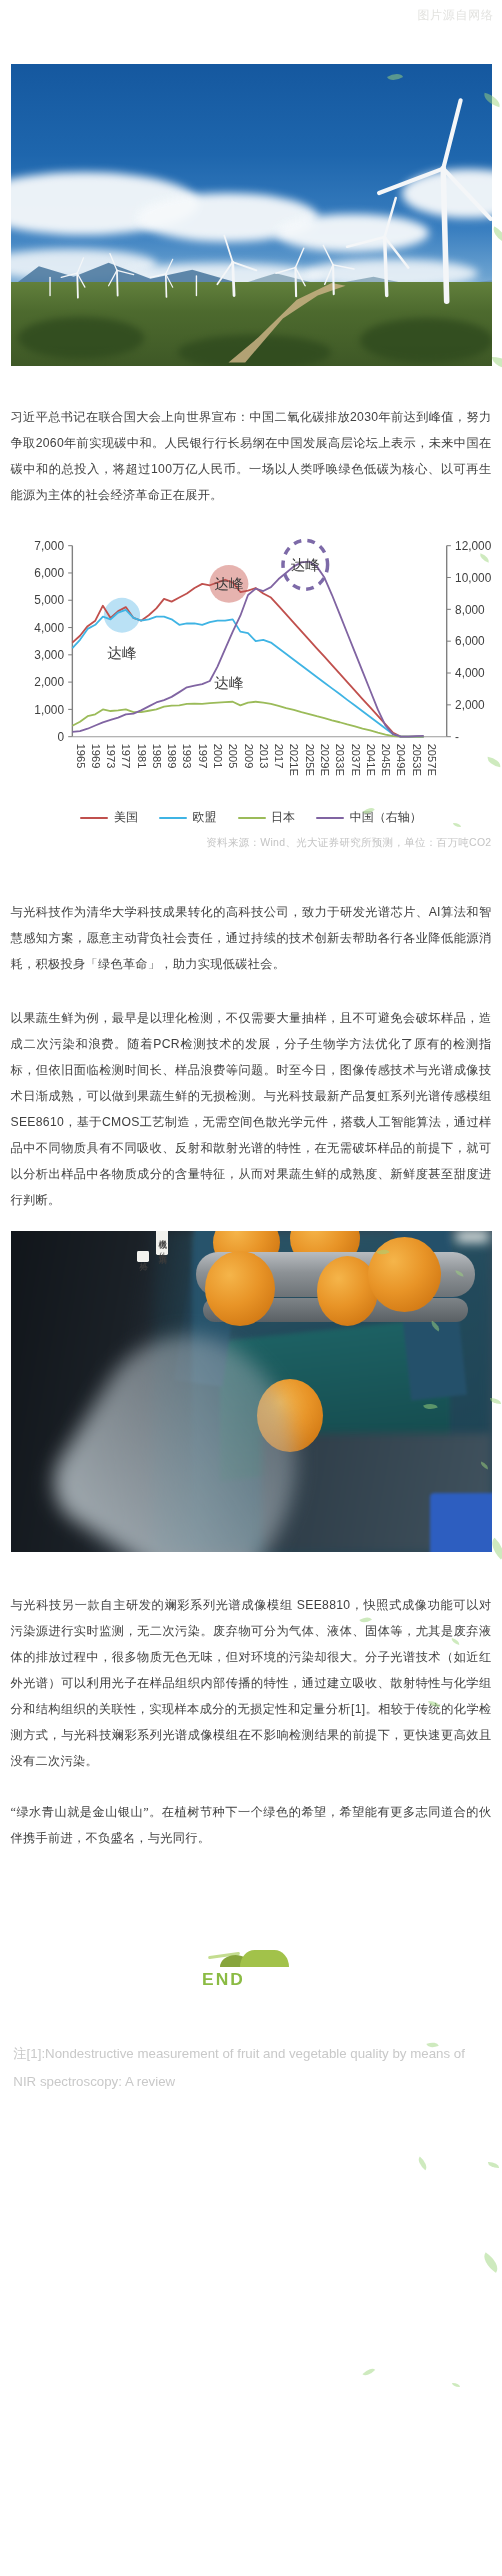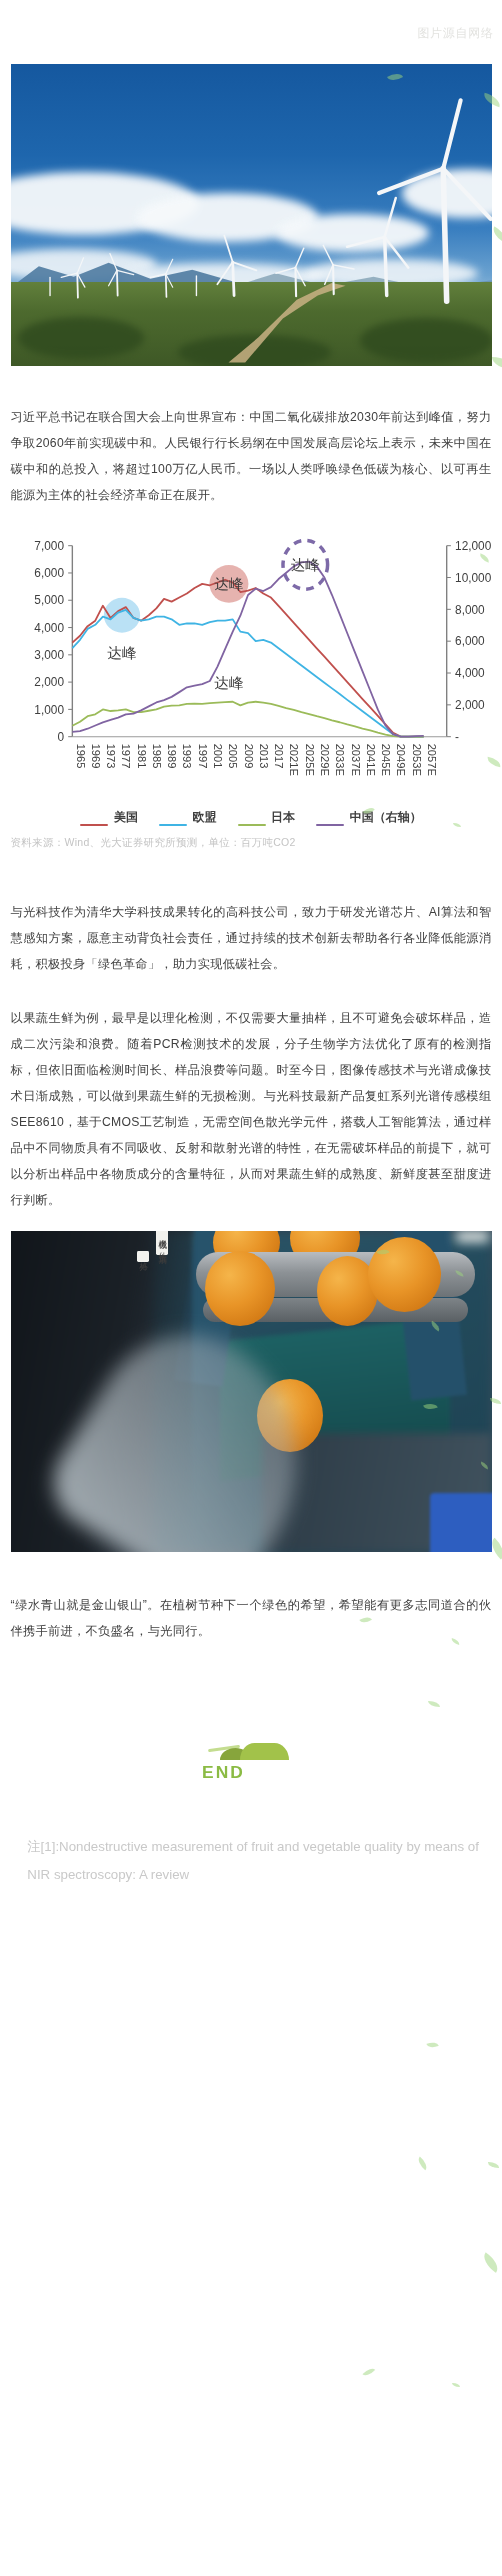--- a/index.html
+++ b/index.html
@@ -3,59 +3,59 @@
 <meta charset="utf-8">
 <style>
   html,body{margin:0;padding:0;}
   body{
     width:502px;height:2576px;position:relative;overflow:hidden;
     background:#ffffff;
     font-family:"Liberation Sans","DejaVu Sans",sans-serif;
   }
   #article{padding:64px 10.5px 0;position:relative;}
   .watermark{
-    position:absolute;top:25px;right:8.4px;
+    position:absolute;top:7px;right:8.4px;
     color:#e3e3e0;font-size:12px;letter-spacing:0.7px;
   }
   p.body-text{
     margin:0 0 22px;font-size:12.2px;line-height:26px;color:#3f3f3f;
     text-align:justify;letter-spacing:0.3px;word-break:break-all;
   }
   
   .photo{position:relative;width:481px;overflow:hidden;}
   #photo1{height:302px;margin:0 auto 38px;}
   #photo1 .sky{position:absolute;inset:0;background:linear-gradient(#15589f 0%,#1e66ad 30%,#3a7fc0 55%,#6ba2d0 70%,#9dc0de 78%,#b9d2e6 82%);}
   .cloud{position:absolute;background:#f6f9fb;border-radius:50%;filter:blur(4.2px);opacity:.95;}
   #photo1 .mount{position:absolute;left:0;top:0;width:100%;height:100%;}
   #photo1 .hill{position:absolute;left:0;bottom:0;width:100%;height:84px;
     background:linear-gradient(#62803c 0%,#4d6a2e 35%,#3e5826 100%);}
   .treeblob{position:absolute;background:#2f4a1e;border-radius:50%;filter:blur(3.5px);opacity:.8;}
   #photo1 svg.turbines{position:absolute;left:0;top:0;}
   
   #chart-wrap{margin:0 auto 49px;width:481px;}
   #chart-legend{display:flex;justify-content:center;align-items:center;gap:21px;margin-top:1.4px;}
-  .legend-item{display:flex;align-items:flex-end;gap:5.6px;font-size:12px;color:#3f3f3f;font-weight:bold;}
+  .legend-item{display:flex;align-items:center;gap:5.6px;font-size:12px;color:#3f3f3f;}
   .legend-swatch{width:28px;height:2.1px;border-radius:1.4px;display:inline-block;}
-  #chart-source{margin-top:9.8px;text-align:left;color:#c4c4c4;font-size:10.5px;letter-spacing:0.3px;}
+  #chart-source{margin-top:9.8px;text-align:right;color:#c4c4c4;font-size:10.5px;letter-spacing:0.3px;}
   
   #photo2{height:321px;margin:0 auto 40px;background:linear-gradient(115deg,#262d36 0%,#32404d 45%,#3c4f5e 100%);}
   .machblur{position:absolute;filter:blur(5.6px);}
   .orange{position:absolute;border-radius:50%;
     background:radial-gradient(circle at 35% 32%,#f5b54a 0%,#e89427 45%,#cf7612 85%);}
   .vlabel{position:absolute;background:#f2f2ee;color:#3c3c3c;
     writing-mode:vertical-rl;text-orientation:upright;
     font-size:8.4px;line-height:9.8px;padding:4.2px 1.4px;letter-spacing:1.4px;border-radius:1.4px;}
   
   #end-wrap{margin:98px auto 0;width:98px;position:relative;height:42px;}
   #end-leaf-a{position:absolute;left:18px;top:6.3px;width:31px;height:12px;background:#87a53c;border-radius:100% 100% 0 0 / 200% 200% 0 0;}
   #end-leaf-b{position:absolute;left:38px;top:0.7px;width:49px;height:17.4px;background:#a2c24a;border-radius:55% 55% 0 0 / 180% 180% 0 0;}
   #end-streak{position:absolute;left:5.6px;top:4.9px;width:32px;height:2.8px;background:#c4dd90;border-radius:2.1px;transform:rotate(-8deg);}
   #end-text{position:absolute;left:0;right:0;top:19.5px;color:#8bbb44;font-size:17.4px;font-weight:600;letter-spacing:2.1px;}
   
-  #footer-note{margin-top:49px;padding:0 2.8px;color:#c9c9c9;font-size:13.3px;line-height:28px;text-align:left;margin-left:14px;}
+  #footer-note{margin-top:49px;padding:0 2.8px;color:#c9c9c9;font-size:13.3px;line-height:28px;text-align:left;}
   
   .leaf{position:absolute;background:#9ed57e;opacity:.5;border-radius:0 100% 0 100%;}
 </style>
 </head>
 <body>
 
 <div id="article">
 
   <div class="watermark">图片源自网络</div>
 
@@ -246,21 +246,22 @@
     <div class="orange" style="left:357px;top:5.6px;width:73px;height:75px;"></div>
     <div class="orange" style="left:246px;top:148px;width:66px;height:73px;"></div>
     <div class="machblur" style="left:-14px;top:-14px;width:195px;height:349px;background:linear-gradient(100deg,#101419 0%,#1a2026 55%,rgba(26,32,38,0) 100%);filter:blur(2.8px);"></div>
     <div class="machblur" style="left:70px;top:112px;width:223px;height:230px;background:linear-gradient(25deg,rgba(190,200,206,.85),rgba(150,162,170,.35));border-radius:40% 60% 20% 20%;transform:rotate(32deg);filter:blur(9.8px);"></div>
     <div class="machblur" style="left:419px;top:262px;width:77px;height:66px;background:#2d5ec0;border-radius:4.2px;filter:blur(1.4px);"></div>
     <div class="vlabel" style="left:126px;top:19.5px;">格外</div>
     <div class="vlabel" style="left:145px;top:-2.8px;">機械＋仕上選別</div>
     <div class="machblur" style="left:445px;top:0;width:33px;height:11px;background:#eceeea;"></div>
   </div>
 
-  <p class="body-text" style="margin-bottom:0;">“绿水青山就是金山银山”。在植树节种下一个绿色的希望，希望能有更多志同道合的伙伴携手前进，不负盛名，与光同行。</p>
+  <p class="body-text" style="margin-bottom:25px;">与光科技另一款自主研发的斓彩系列光谱成像模组 SEE8810，快照式成像功能可以对污染源进行实时监测，无二次污染。废弃物可分为气体、液体、固体等，尤其是废弃液体的排放过程中，很多物质无色无味，但对环境的污染却很大。分子光谱技术（如近红外光谱）可以利用光子在样品组织内部传播的特性，通过建立吸收、散射特性与化学组分和结构组织的关联性，实现样本成分的无损定性和定量分析[1]。相较于传统的化学检测方式，与光科技斓彩系列光谱成像模组在不影响检测结果的前提下，更快速更高效且没有二次污染。</p>
+  <p class="body-text" style="margin-bottom:0;font-family:Liberation Serif, serif;">“绿水青山就是金山银山”。在植树节种下一个绿色的希望，希望能有更多志同道合的伙伴携手前进，不负盛名，与光同行。</p>
 
   <div id="end-wrap">
     <div id="end-streak"></div>
     <div id="end-leaf-a"></div>
     <div id="end-leaf-b"></div>
     <div id="end-text">END</div>
   </div>
 
   <div id="footer-note">注[1]:Nondestructive measurement of fruit and vegetable quality by means of NIR spectroscopy: A review</div>
 </div>

